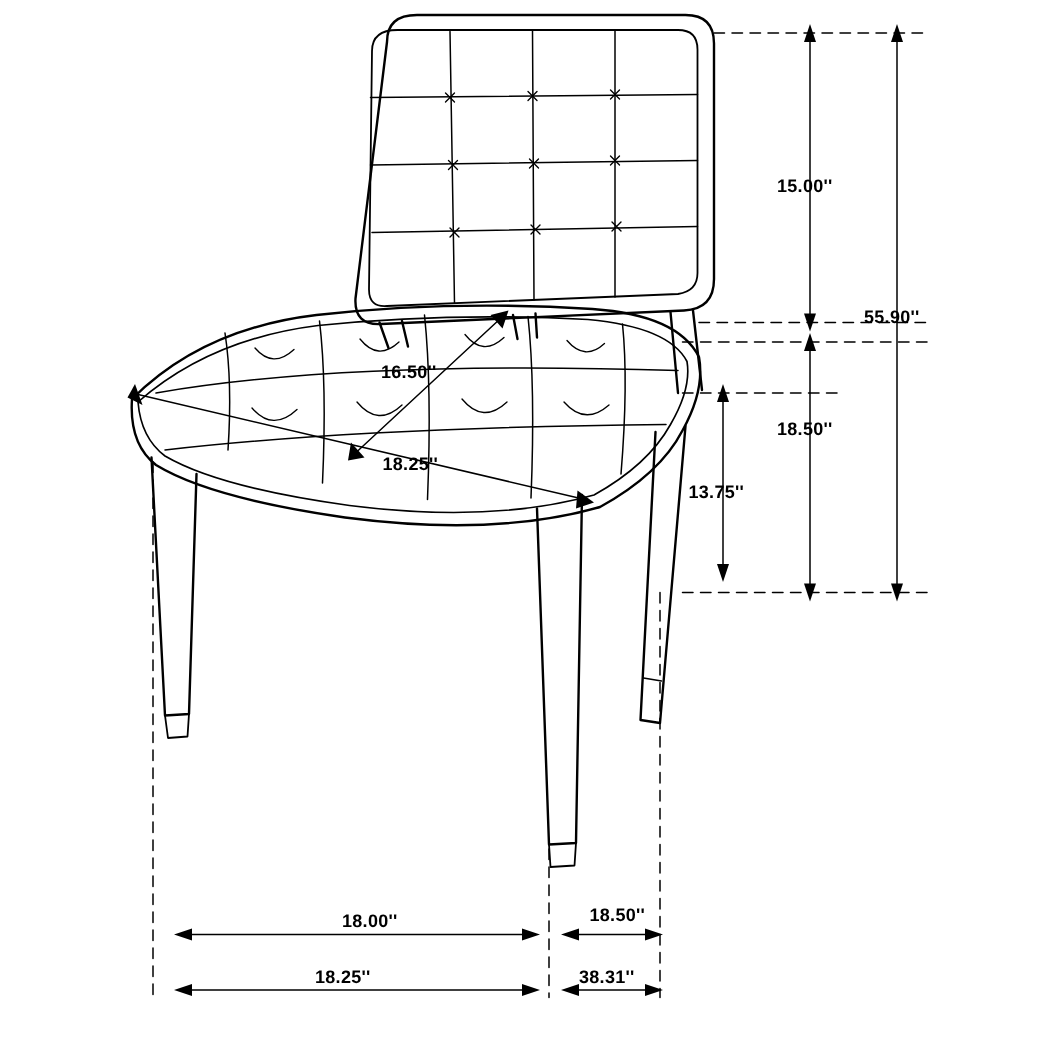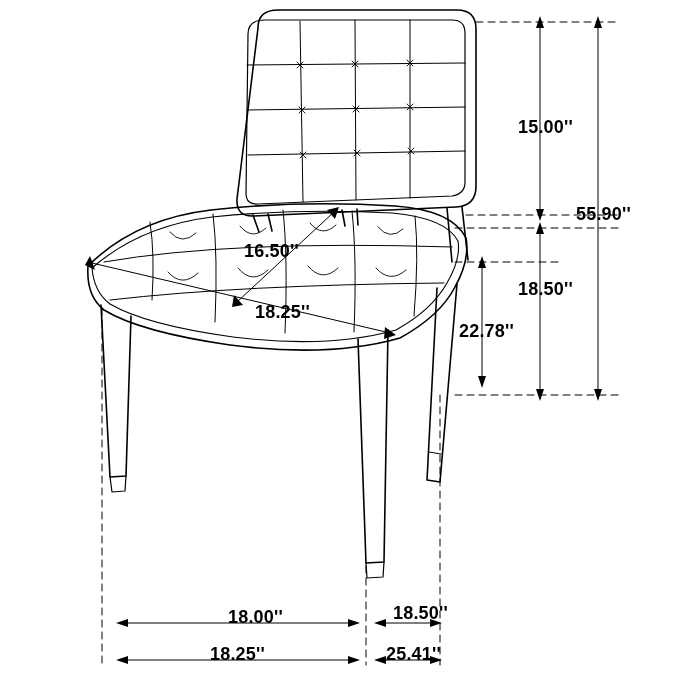--- a/index.html
+++ b/index.html
@@ -18,21 +18,21 @@
     overflow: hidden;
   }
   #canvas svg {
     position: absolute;
     top: 0;
     left: 0;
   }
   .dim-label {
     position: absolute;
     font-family: "Liberation Sans", sans-serif;
-    font-size: 18px;
+    font-size: 12px;
     font-weight: bold;
     color: #000000;
     white-space: nowrap;
     letter-spacing: 0.2px;
   }
 </style>
 </head>
 <body>
 
 <div id="canvas">
@@ -184,27 +184,27 @@
       </g>
     </g>
   </svg>
 
   <div class="dim-label" style="left:518px; top:117px;">15.00''</div>
 
   <div class="dim-label" style="left:576px; top:204px;">55.90''</div>
 
   <div class="dim-label" style="left:518px; top:279px;">18.50''</div>
 
-  <div class="dim-label" style="left:459px; top:321px;">22.78''</div>
-
-  <div class="dim-label" style="left:244px; top:241px;">16.50''</div>
+  <div class="dim-label" style="left:459px; top:321px;">13.75''</div>
+
+  <div class="dim-label" style="left:254px; top:241px;">16.50''</div>
 
   <div class="dim-label" style="left:255px; top:302px;">18.25''</div>
 
   <div class="dim-label" style="left:228px; top:607px;">18.00''</div>
 
   <div class="dim-label" style="left:393px; top:603px;">18.50''</div>
 
   <div class="dim-label" style="left:210px; top:644px;">18.25''</div>
 
-  <div class="dim-label" style="left:386px; top:644px;">25.41''</div>
+  <div class="dim-label" style="left:386px; top:644px;">38.31''</div>
 
 </div>
 
 </body></html>

